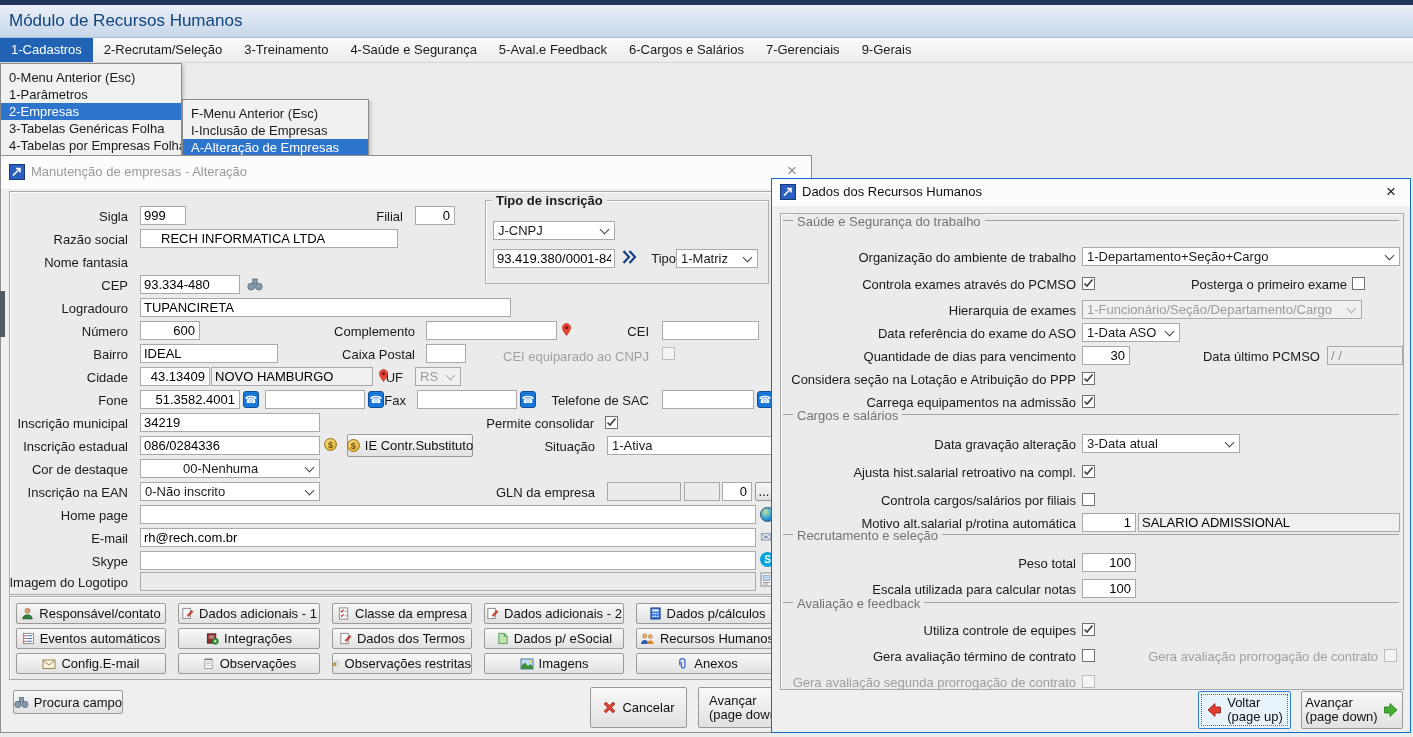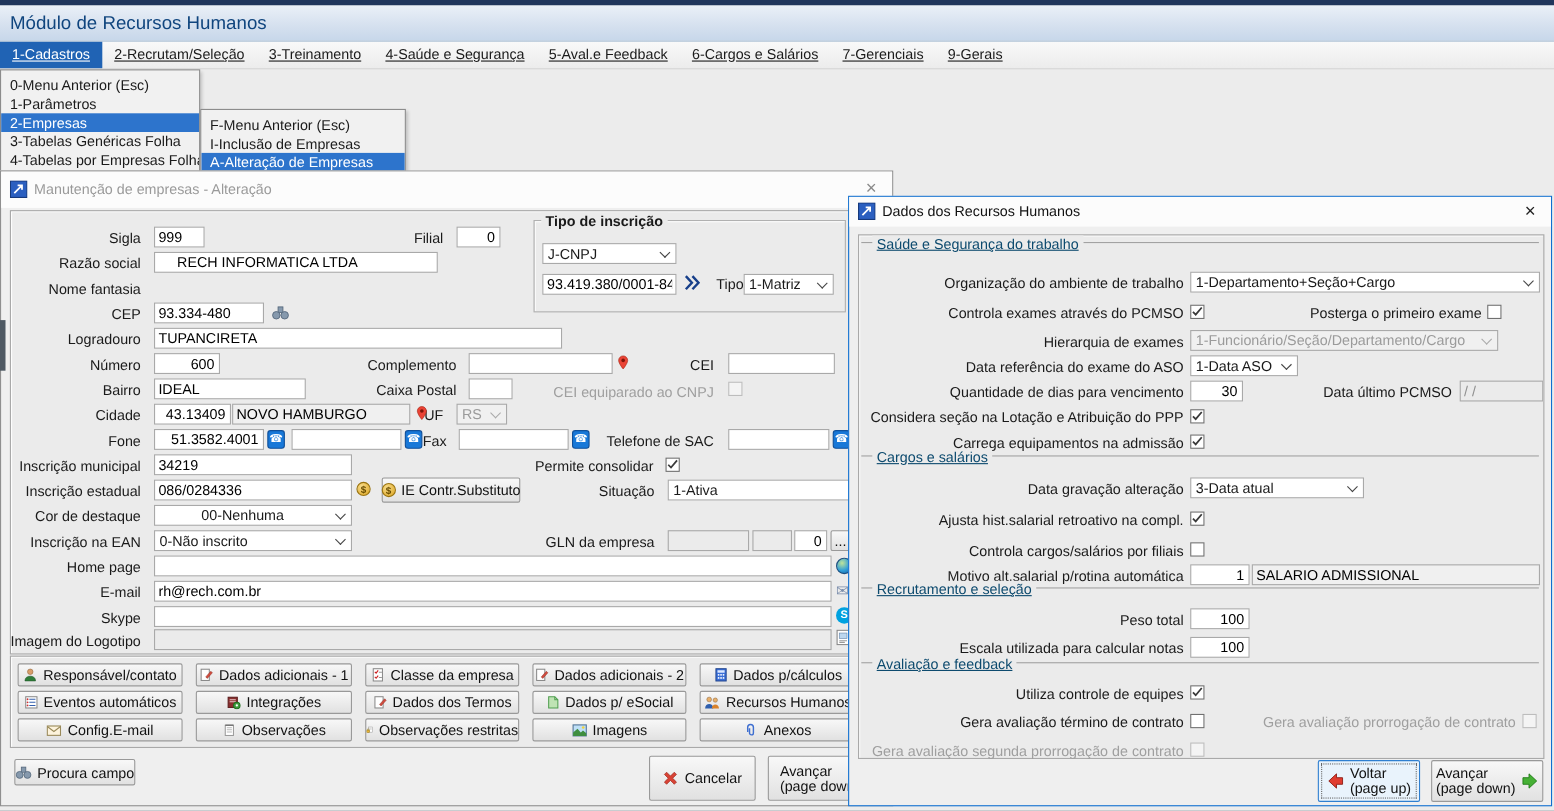--- a/index.html
+++ b/index.html
@@ -6,21 +6,21 @@
   #stage{position:relative;width:1413px;height:737px;overflow:hidden;
          font-family:"Liberation Sans",sans-serif;font-size:13px;color:#1a1a1a;background:#ececec;}
   .abs{position:absolute;}
   
   #topstrip{left:0;top:0;width:1413px;height:5px;background:#20365c;}
   #titlebar{left:0;top:5px;width:1413px;height:33px;
     background:linear-gradient(#eaf0f8,#d6e1ef 55%,#c7d7ea);border-bottom:1px solid #a9bdd4;box-sizing:border-box;}
   #apptitle{position:absolute;left:9px;top:0;line-height:32px;font-size:17px;color:#10457e;white-space:nowrap;}
   #menubar{left:0;top:38px;width:1413px;height:25px;background:linear-gradient(#f9f9f9,#ececec);
     border-bottom:1px solid #d5d5d5;box-sizing:border-box;display:flex;}
-  .mbi{line-height:24px;padding:0 11px;white-space:nowrap;cursor:default;text-decoration:underline;}
+  .mbi{line-height:24px;padding:0 11px;white-space:nowrap;cursor:default;}
   .mbi.sel{background:#2063b4;color:#fff;}
   
   .menupanel{background:#f1f1f1;border:1px solid #8c8c8c;box-shadow:2px 2px 3px rgba(0,0,0,.18);
     padding-top:5px;box-sizing:border-box;z-index:10;overflow:hidden;}
   .mi{height:17px;line-height:17px;padding-left:8px;white-space:nowrap;}
   .mi.sel{background:#2d74cc;color:#fff;}
   
   .dialog{box-sizing:border-box;background:#efefef;}
   #dlg-emp{left:0;top:155px;width:812px;height:578px;border:1px solid #8f8f8f;z-index:20;}
   #dlg-rh{left:771px;top:178px;width:640px;height:555px;border:1px solid #0f6fd0;z-index:30;background:#efefef;}
@@ -54,21 +54,21 @@
   .cb svg{position:absolute;left:0px;top:0px;}
   .cb.dis{border-color:#bdbdbd;background:#f4f4f4;}
   .btn{position:absolute;background:linear-gradient(#f8f8f8,#e1e1e1);border:1px solid #999;
     border-radius:2px;box-sizing:border-box;display:flex;align-items:center;justify-content:center;
     gap:5px;font:13px "Liberation Sans",sans-serif;color:#111;white-space:nowrap;cursor:default;}
   .btn .two{display:flex;flex-direction:column;align-items:flex-start;line-height:14px;}
   .btn.focus{border:1px solid #2f7fd0;background:#e9f3fc;outline:1px dotted #666;outline-offset:-4px;}
   .groupbox{position:absolute;border:1px solid #b0b0b0;box-shadow:inset 1px 1px 0 #fff;}
   .legend{position:absolute;top:-8px;left:6px;background:#ebebeb;padding:0 4px;font-weight:bold;white-space:nowrap;}
   .grpline{position:absolute;border-top:1px solid #a2a2a2;}
-  .grplab{position:absolute;top:-7px;left:10px;background:#ebebeb;padding:0 4px;white-space:nowrap;color:#0c4a6e;text-decoration:underline;}
+  .grplab{position:absolute;top:-7px;left:10px;background:#ebebeb;padding:0 4px;white-space:nowrap;color:#737373;}
   
   .pico{position:absolute;width:16px;height:17px;background:#1878d8;border:1px solid #0f4f9a;border-radius:3px;
     color:#fff;font-size:10px;line-height:16px;text-align:center;box-sizing:border-box;}
   .coin{position:absolute;width:13px;height:13px;border-radius:50%;
     background:radial-gradient(circle at 35% 30%,#f8dc8a,#dca41f);border:1px solid #9a7410;
     color:#6b4e00;font-size:9px;font-weight:bold;text-align:center;line-height:12px;box-sizing:border-box;}
   .globe{position:absolute;width:15px;height:15px;border-radius:50%;
     background:radial-gradient(circle at 35% 30%,#bfe49a,#2f9ed8 55%,#135a9e);border:1px solid #1b4e7e;box-sizing:border-box;}
   .sky{position:absolute;width:15px;height:15px;border-radius:50%;background:#00a2e0;color:#fff;
     font-size:10px;font-weight:bold;text-align:center;line-height:15px;}

